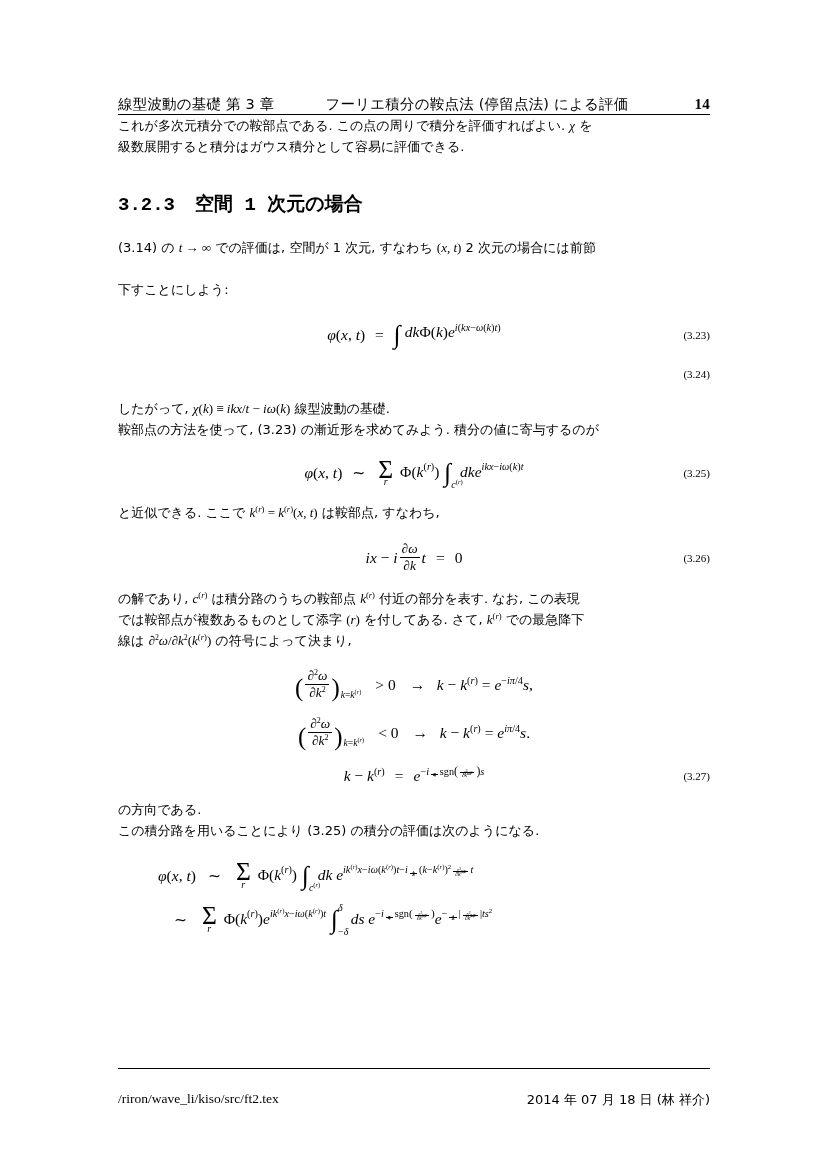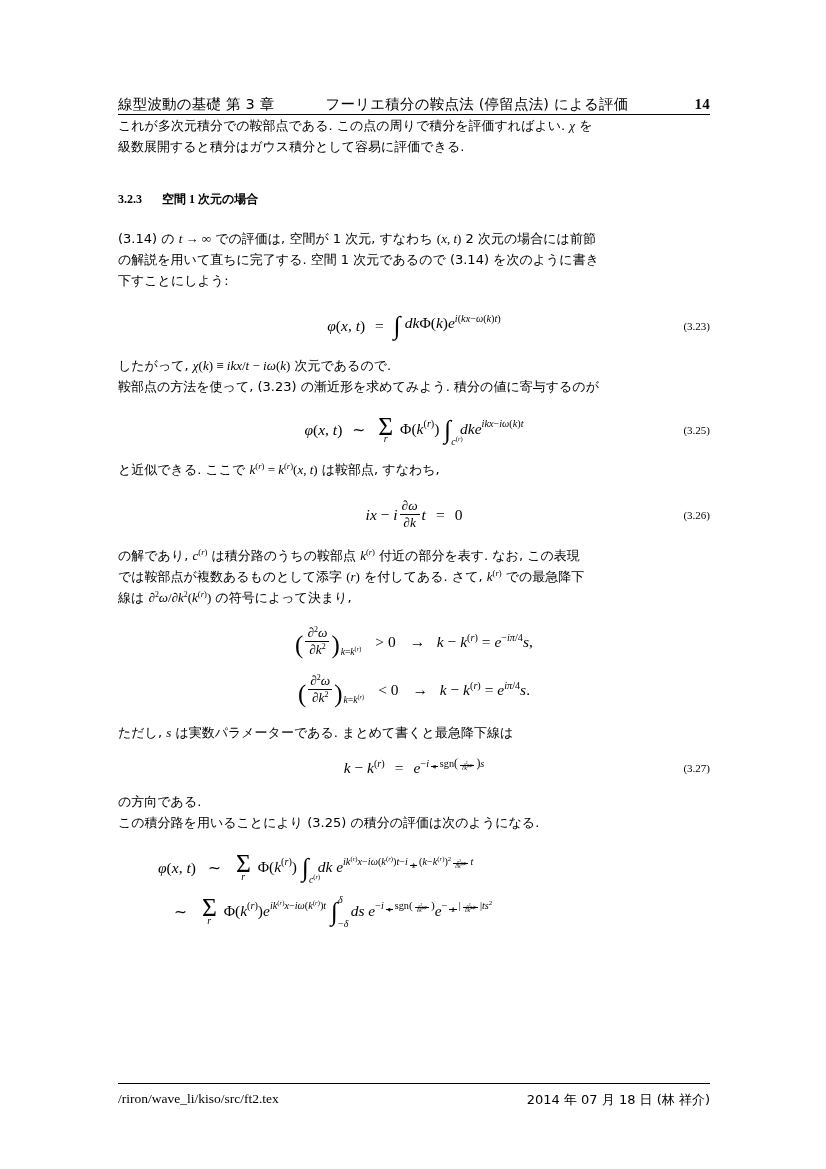--- a/index.html
+++ b/index.html
@@ -56,22 +56,22 @@
   }
   p.para {
     margin: 0 0 0 0;
   }
   .blk { margin-top: 17px; }
   .blk-lg { margin-top: 26px; }
   .mi { font-family: "Liberation Serif", serif; font-style: italic; }
   .mr { font-family: "Liberation Serif", serif; font-style: normal; }
   
   h3.sec {
-    font-family: Liberation Serif, serif;
-    font-size: 12px;
+    font-family: Liberation Mono, monospace;
+    font-size: 19px;
     font-weight: bold;
     margin: 34px 0 20px 0;
   }
   h3.sec .num { margin-right: 20px; }
   
   .eqrow {
     position: relative;
     width: 100%;
     margin: 14px 0;
     font-family: "Liberation Serif", serif;
@@ -152,21 +152,21 @@
     font-size: 62%;
     margin-left: 1px;
   }
   
   .footer {
     position: absolute;
     left: 118px;
     right: 116px;
     bottom: 60px;
     border-top: 1.1px solid #000;
-    padding-top: 7px;
+    padding-top: 22px;
     display: flex;
     justify-content: space-between;
     font-size: 13.5px;
     font-family: "Liberation Serif", serif;
   }
   .footer .right {
     font-family: "DejaVu Sans", "Liberation Sans", sans-serif;
     font-size: 13px;
   }
 </style>
@@ -188,40 +188,44 @@
       <span>これが多次元積分での鞍部点である. この点の周りで積分を評価すればよい. </span><span class="mi">χ</span><span> を</span><br>
       <span>級数展開すると積分はガウス積分として容易に評価できる.</span>
     </p>
 
     <h3 class="sec">
       <span class="num">3.2.3</span><span>空間 1 次元の場合</span>
     </h3>
 
     <p class="jp para">
       <span>(3.14) の </span><span class="mi"><i>t</i> → ∞</span><span> での評価は, 空間が 1 次元, すなわち </span><span class="mr">(<i>x</i>, <i>t</i>)</span><span> 2 次元の場合には前節</span><br>
-      <span>の解説を用いて直ちに完了する. 空間 1 次元であるので (3.14) を次のように書き</span><br>
+      <br>
       <span>下すことにしよう:</span>
     </p>
 
     <div class="eqrow" style="margin-top:20px;">
       <div class="eqbody">
         <span class="eqalign">
           <span class="lhs"><i>φ</i>(<i>x</i>, <i>t</i>)</span>
           <span class="rel">=</span>
           <span class="rhs">
             <span class="intsym">∫</span> <i>dk</i>Φ(<i>k</i>)<i>e</i><sup><i>i</i>(<i>kx</i>−<i>ω</i>(<i>k</i>)<i>t</i>)</sup>
           </span>
         </span>
       </div>
       <span class="eqtag">(3.23)</span>
     </div>
 
-
-    <p class="jp para blk">
-      <span>したがって, </span><span class="mr"><i>χ</i>(<i>k</i>) ≡ <i>ikx</i>/<i>t</i> − <i>iω</i>(<i>k</i>)</span><span> 次元であるので.</span>
+    <div class="eqrow" style="margin-top:4px; height:20px;">
+      <div class="eqbody">&nbsp;</div>
+      <span class="eqtag">(3.24)</span>
+    </div>
+
+    <p class="jp para blk">
+      <span>したがって, </span><span class="mr"><i>χ</i>(<i>k</i>) ≡ <i>ikx</i>/<i>t</i> − <i>iω</i>(<i>k</i>)</span><span> 線型波動の基礎.</span>
     </p>
 
     <p class="jp para blk-lg">
       <span>鞍部点の方法を使って, (3.23) の漸近形を求めてみよう. 積分の値に寄与するのが</span><br>
     </p>
 
     <div class="eqrow" style="margin-top:18px;">
       <div class="eqbody">
         <span class="eqalign">
           <span class="lhs"><i>φ</i>(<i>x</i>, <i>t</i>)</span>
@@ -275,23 +279,20 @@
         <span class="eqalign" style="column-gap:14px;">
           <span class="lhs">
             <span class="bigparen">(</span><span class="frac"><span class="num2"><i>∂</i><sup class="s2">2</sup><i>ω</i></span><span class="den"><i>∂k</i><sup class="s2">2</sup></span></span><span class="bigparen">)</span><span class="paren-sub"><i>k</i>=<i>k</i><sup>(<i>r</i>)</sup></span>
           </span>
           <span class="rel">&lt; 0</span>
           <span class="rhs">→&nbsp;&nbsp;&nbsp;<i>k</i> − <i>k</i><sup>(<i>r</i>)</sup> = <i>e</i><sup><i>iπ</i>/4</sup><i>s</i>.</span>
         </span>
       </div>
     </div>
 
-    <p class="jp para blk">
-      <span>ただし, </span><span class="mi">s</span><span> は実数パラメーターである. まとめて書くと最急降下線は</span>
-    </p>
 
     <div class="eqrow" style="margin-top:16px;">
       <div class="eqbody">
         <span class="eqalign">
           <span class="lhs"><i>k</i> − <i>k</i><sup>(<i>r</i>)</sup></span>
           <span class="rel">=</span>
           <span class="rhs">
             <i>e</i><sup>−<i>i</i><span class="frac" style="font-size:56%;vertical-align:-0.45em;"><span class="num2"><i>π</i></span><span class="den">4</span></span>sgn<span style="font-size:115%;">(</span><span class="frac" style="font-size:52%;vertical-align:-0.5em;"><span class="num2"><i>∂</i><sup>2</sup><i>ω</i></span><span class="den"><i>∂k</i><sup>(<i>r</i>)2</sup></span></span><span style="font-size:115%;">)</span><i>s</i></sup>
           </span>
         </span>

